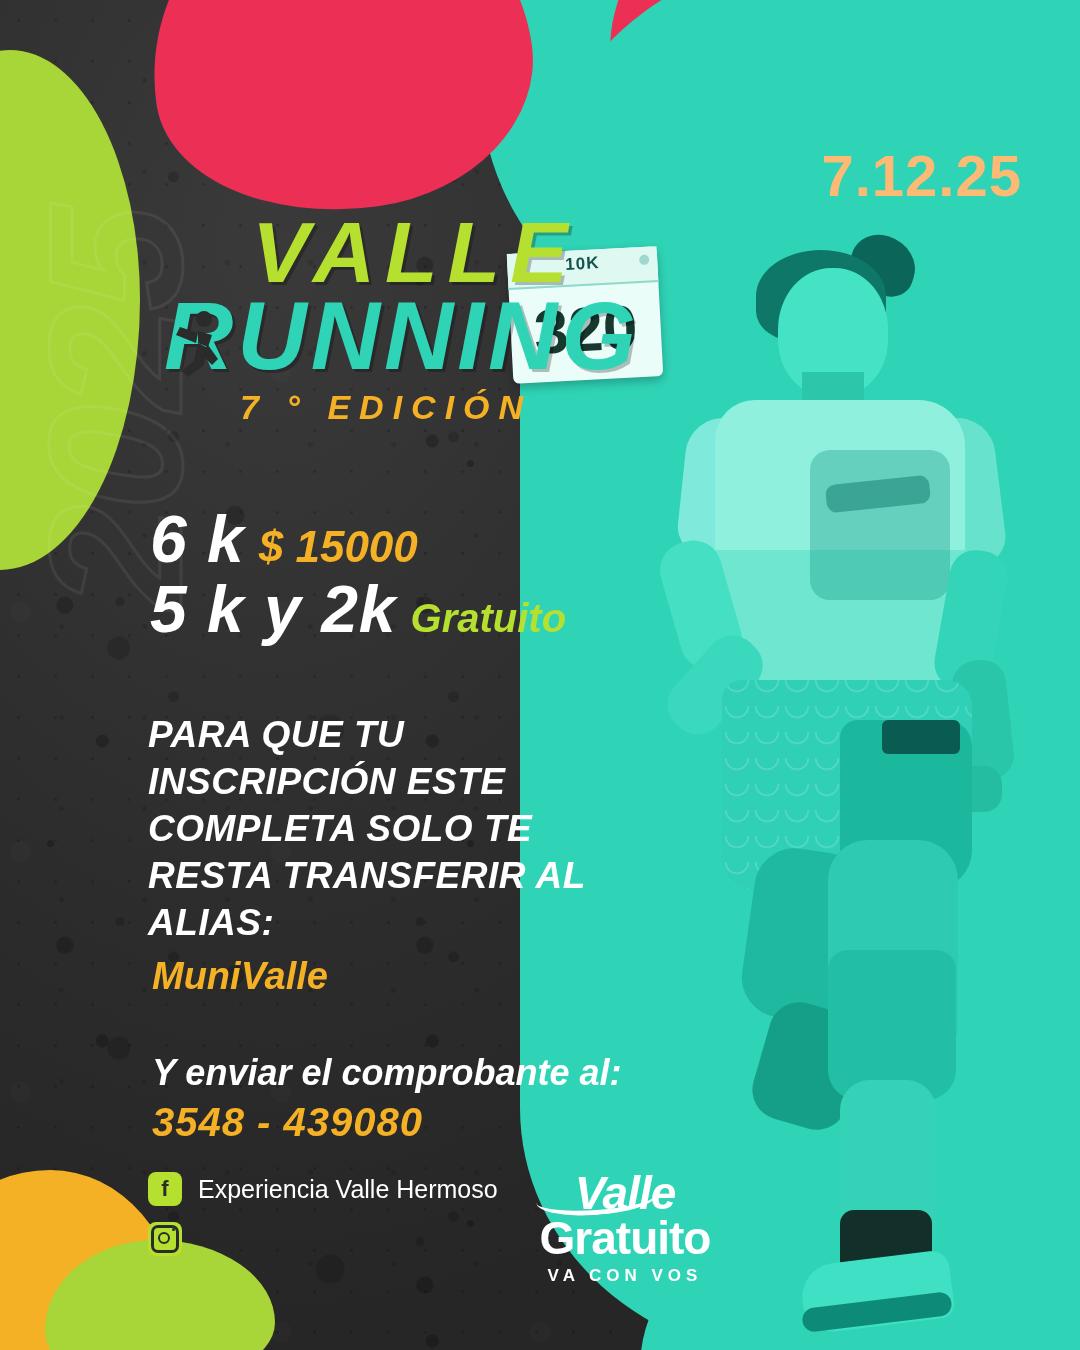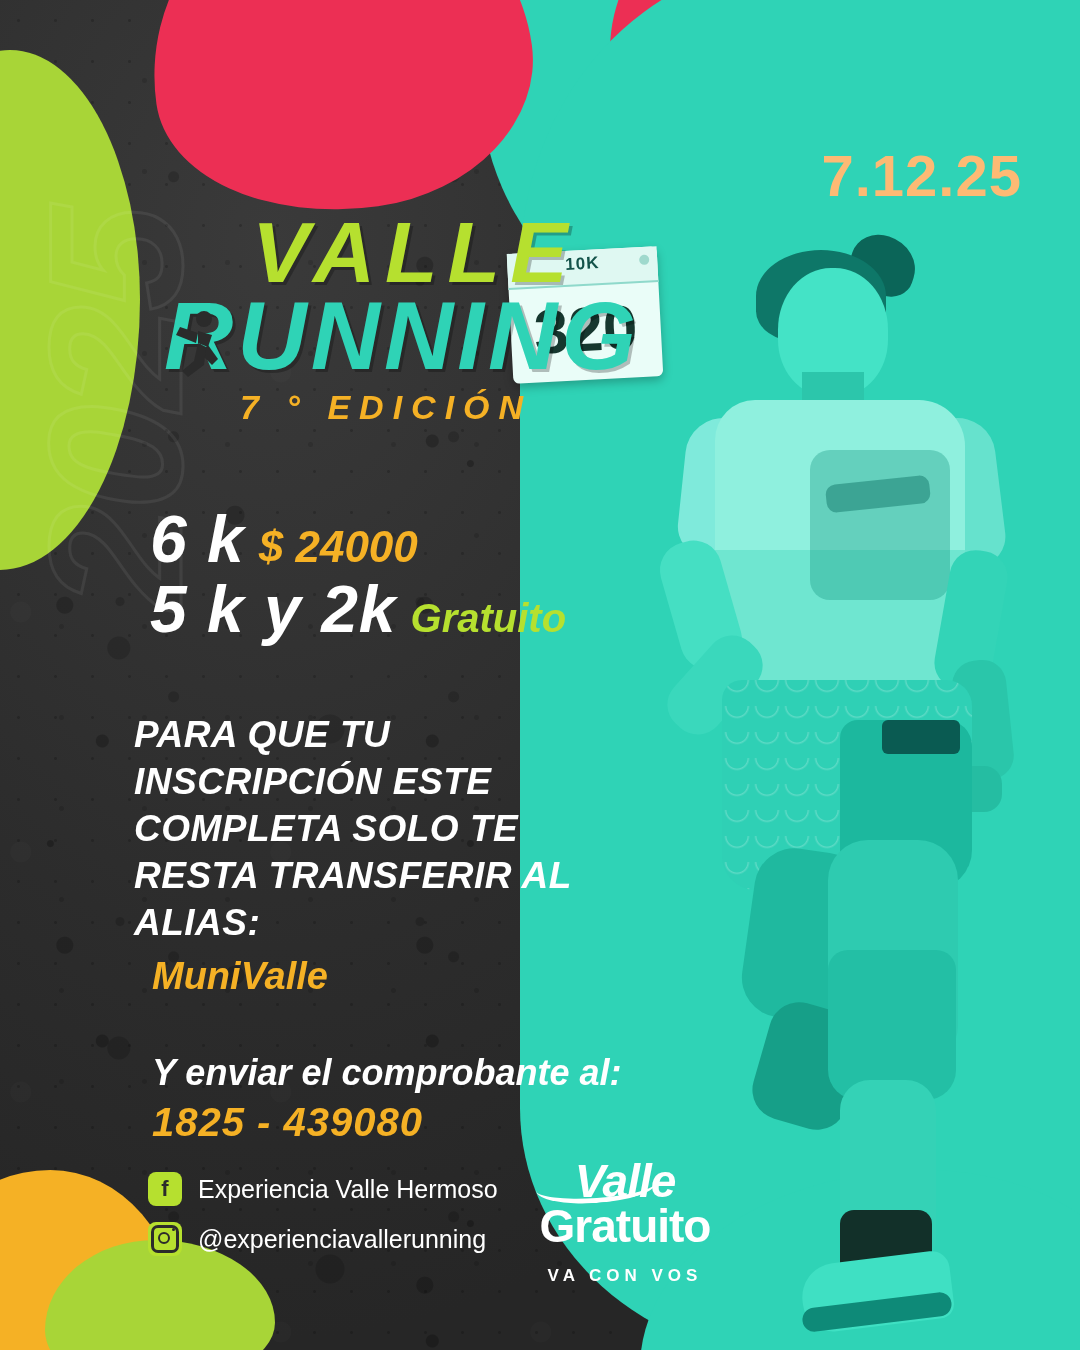--- a/index.html
+++ b/index.html
@@ -245,21 +245,21 @@
   }
   .price-free {
     font-size: 40px;
     font-weight: 800;
     font-style: italic;
     color: #b6e02f;
   }
 
   .instructions {
     position: absolute;
-    left: 134px; top: 712px;
+    left: 148px; top: 712px;
     width: 470px;
     font-size: 37px;
     font-weight: 700;
     font-style: italic;
     color: #ffffff;
     line-height: 1.27;
     letter-spacing: .5px;
     text-transform: uppercase;
   }
 
@@ -331,21 +331,21 @@
     font-size: 46px;
     font-weight: 800;
     letter-spacing: -1px;
     line-height: 1.05;
     margin-top: -2px;
   }
   .muni-tag {
     font-size: 17px;
     font-weight: 700;
     letter-spacing: 5px;
-    margin-top: 16px;
+    margin-top: 4px;
   }
   .muni-swoosh {
     position: absolute;
     left: 26px; top: 12px;
     width: 120px; height: 28px;
     border-bottom: 5px solid #ffffff;
     border-radius: 0 0 60% 60%;
     transform: rotate(-4deg);
   }
 </style>
@@ -426,43 +426,42 @@
         </svg>
       </span>
       <span>RUNNING</span>
     </div>
     <div class="logo-edicion">7 ° EDICIÓN</div>
   </div>
 
   <div class="prices">
     <div class="price-row">
       <span class="price-dist">6 k</span>
-      <span class="price-amount">$ 24000</span>
+      <span class="price-amount">$ 15000</span>
     </div>
     <div class="price-row">
       <span class="price-dist">5 k y 2k</span>
       <span class="price-free">Gratuito</span>
     </div>
   </div>
 
   <div class="instructions">PARA QUE TU INSCRIPCIÓN ESTE COMPLETA SOLO TE RESTA TRANSFERIR AL ALIAS:</div>
   <div class="alias">MuniValle</div>
   <div class="send-label">Y enviar el comprobante al:</div>
-  <div class="phone">1825 - 439080</div>
+  <div class="phone">3548 - 439080</div>
 
   <div class="socials">
     <div class="social-row">
       <span class="social-badge">f</span>
       <span class="social-text">Experiencia Valle Hermoso</span>
     </div>
     <div class="social-row">
       <span class="social-badge">
           <span class="ig-glyph"></span>
         </span>
-      <span class="social-text">@experienciavallerunning</span>
     </div>
   </div>
 
   <div class="muni">
     <div class="muni-swoosh"></div>
     <div class="muni-valle">Valle</div>
     <div class="muni-hermoso">Gratuito</div>
     <div class="muni-tag">VA CON VOS</div>
   </div>
 

